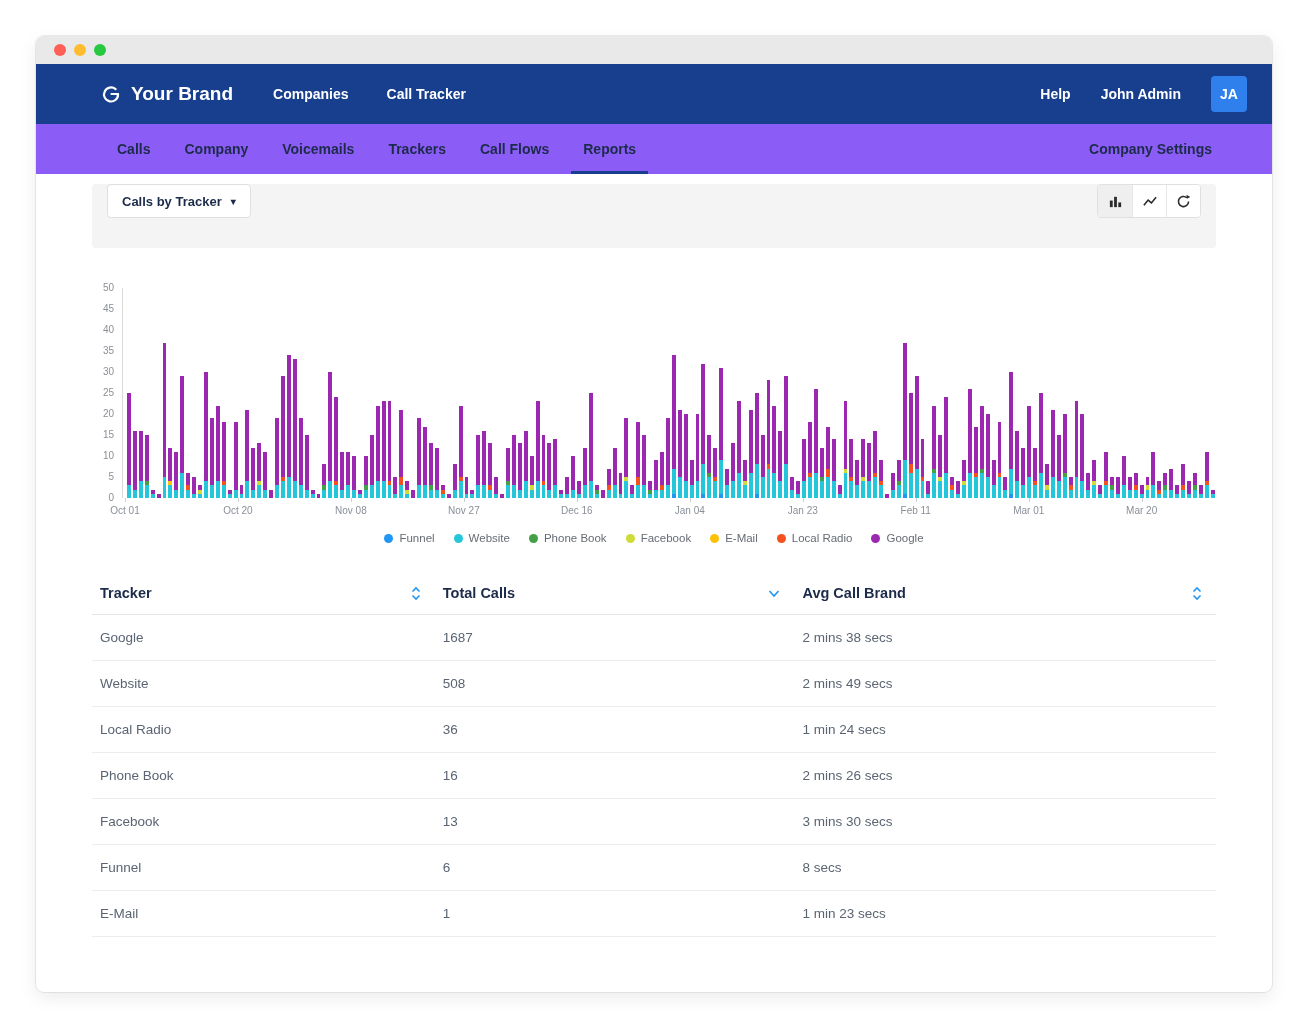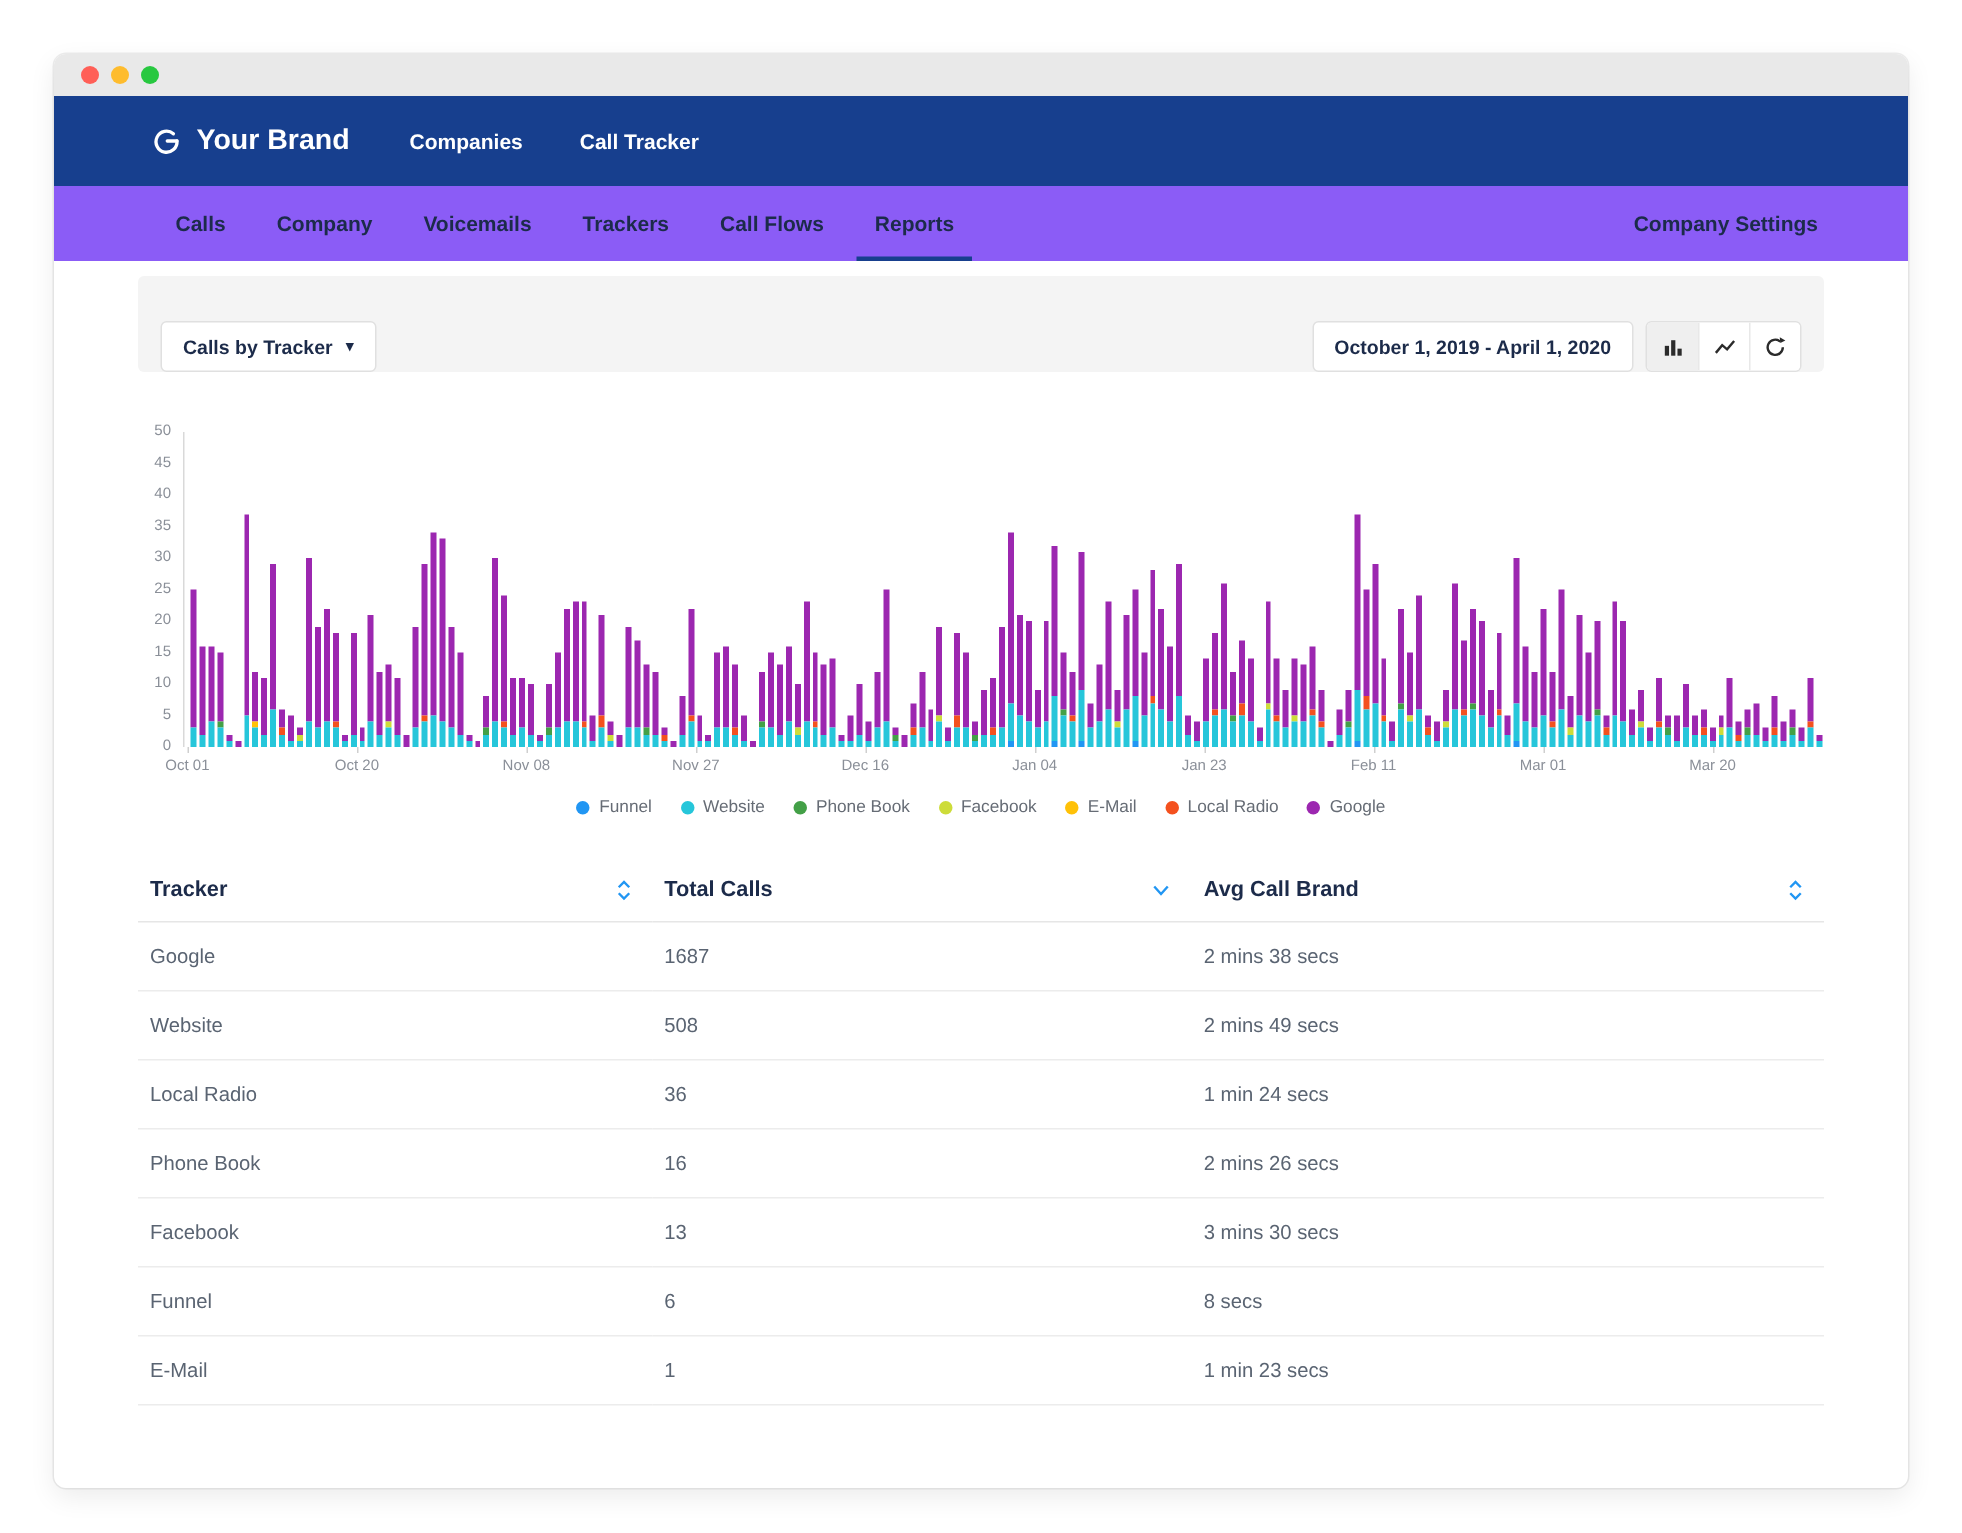--- a/index.html
+++ b/index.html
@@ -30,21 +30,21 @@
   .tabs-left { display:flex; align-items:stretch; height:100%; }
   .tab { font-size:14px; font-weight:bold; color:#1c2b4a; display:flex; align-items:center; margin-right:34px;
          cursor:pointer; position:relative; }
   .tab.active::after { content:''; position:absolute; left:-12px; right:-12px; bottom:0; height:3px; background:#173f8e; }
   .tabs-right { margin-left:auto; font-size:14px; font-weight:bold; color:#1c2b4a; cursor:pointer; }
 
   
   .content { padding:0 56px; }
 
   
-  .toolbar { margin-top:10px; background:#f4f4f4; border-radius:4px; height:64px; display:flex; align-items:flex-end;
+  .toolbar { margin-top:10px; background:#f4f4f4; border-radius:4px; height:64px; display:flex; align-items:flex-start;
              justify-content:space-between; padding:0 15px; }
   .btn { background:#fff; border:1px solid #e0e0e0; border-radius:4px; font-family:inherit; font-weight:bold;
          font-size:13px; color:#1c2b4a; padding:0 14px; height:34px; display:inline-flex; align-items:center;
          gap:9px; cursor:pointer; }
   .caret { font-size:10px; color:#1c2b4a; }
   .toolbar-right { display:flex; align-items:center; gap:8px; }
   .icon-group { display:flex; background:#fff; border:1px solid #e0e0e0; border-radius:4px; overflow:hidden; height:34px; }
   .icon-btn { width:34px; display:flex; align-items:center; justify-content:center; cursor:pointer; background:#fff; }
   .icon-btn + .icon-btn { border-left:1px solid #e8e8e8; }
   .icon-btn.active { background:#efefef; }
@@ -92,20 +92,25 @@
           <path d="M15.6 6.2 A7 7 0 1 0 18 11" fill="none" stroke="#ffffff" stroke-width="2.2" stroke-linecap="round"></path>
           <path d="M11.5 11 L18 11" stroke="#ffffff" stroke-width="2.2" stroke-linecap="round"></path>
         </svg>
       </span>
       <span>Your Brand</span>
     </div>
     <div class="nav-links">
         <div class="nav-link">Companies</div>
         <div class="nav-link">Call Tracker</div>
       </div>
+    <div class="nav-right">
+      <span class="nav-link">Help</span>
+      <span class="nav-link">John Admin</span>
+      <span class="avatar">JA</span>
+    </div>
   </div>
 
   <div class="tabs-bar">
     <div class="tabs-left">
         <div class="tab">Calls</div>
         <div class="tab">Company</div>
         <div class="tab">Voicemails</div>
         <div class="tab">Trackers</div>
         <div class="tab">Call Flows</div>
         <div class="tab active">Reports</div>
@@ -114,23 +119,20 @@
   </div>
 
   <div class="content">
 
     <div class="toolbar">
       <button class="btn">
         <span>Calls by Tracker</span>
         <span class="caret">▾</span>
       </button>
       <div class="toolbar-right">
-        <button class="btn">
-          <span>October 1, 2019 - April 1, 2020</span>
-        </button>
         <div class="icon-group">
           <span class="icon-btn active">
             <svg width="15" height="15" viewBox="0 0 16 16">
               <rect x="2" y="7" width="3" height="7" fill="#2b2b2b"></rect>
               <rect x="6.5" y="3" width="3" height="11" fill="#2b2b2b"></rect>
               <rect x="11" y="9" width="3" height="5" fill="#2b2b2b"></rect>
             </svg>
           </span>
           <span class="icon-btn">
             <svg width="16" height="15" viewBox="0 0 16 16">

